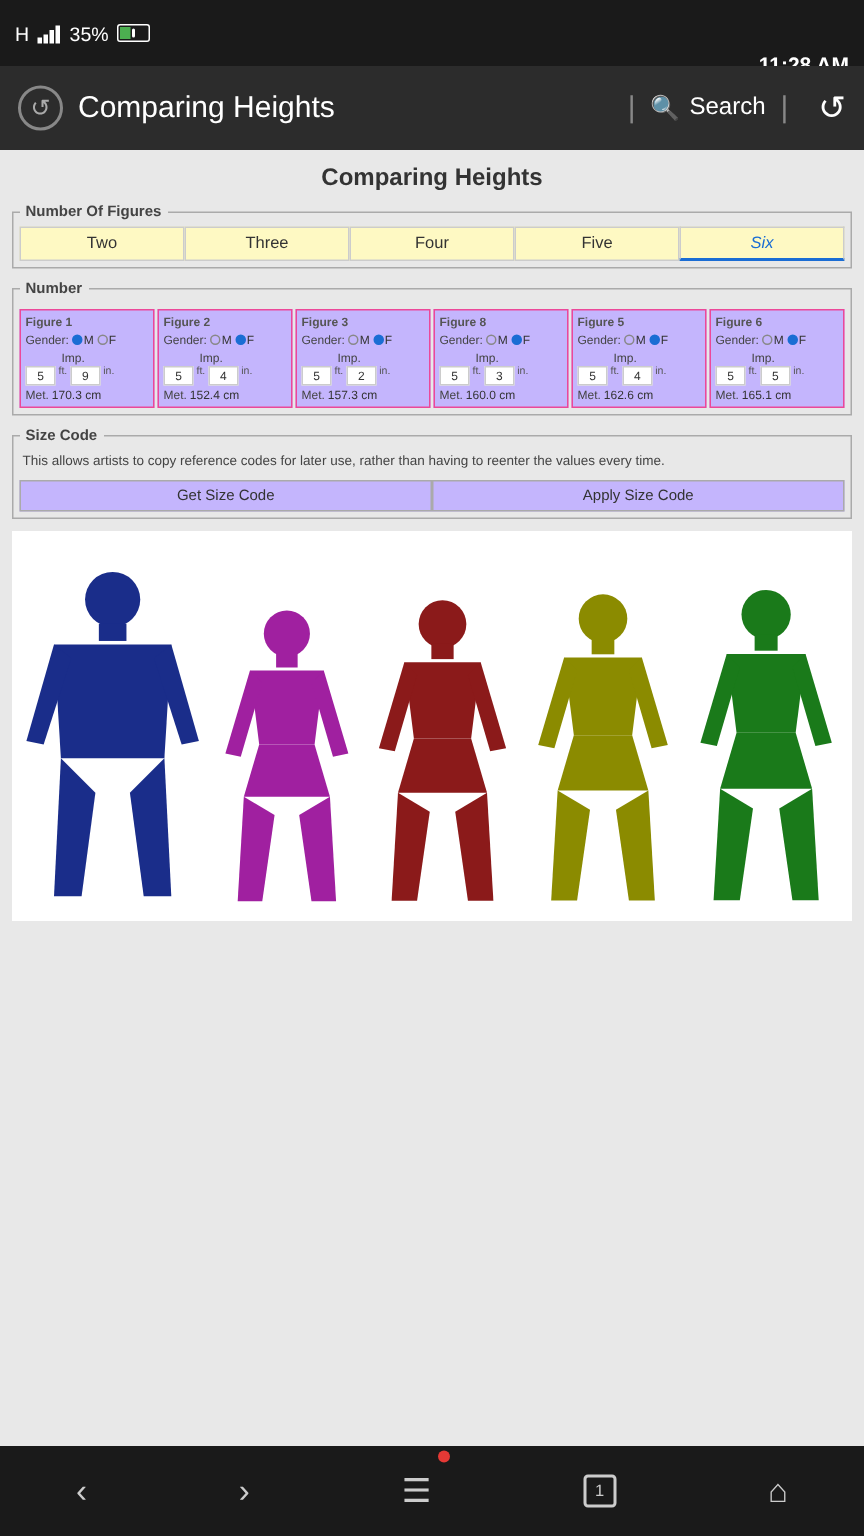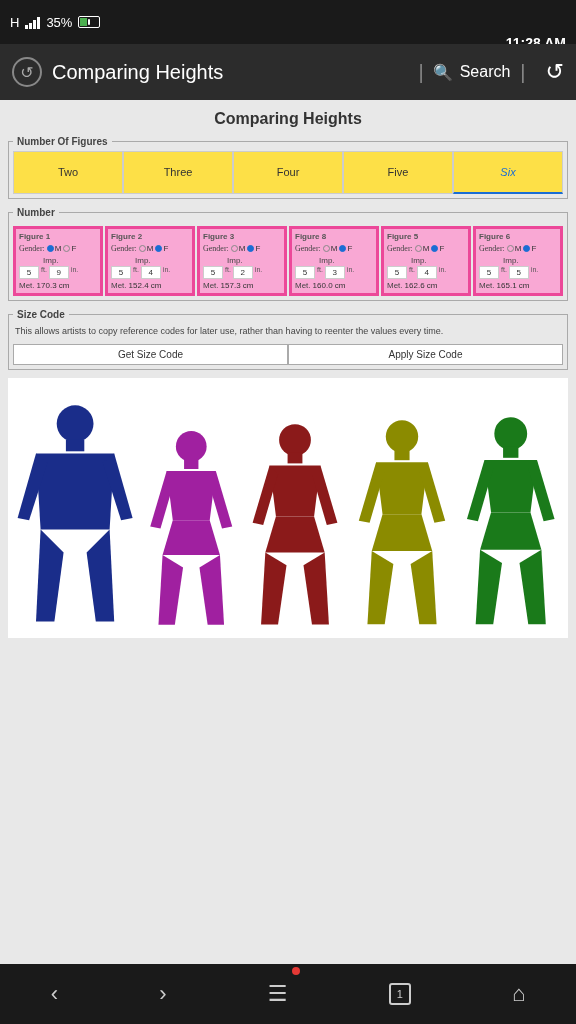--- a/index.html
+++ b/index.html
@@ -60,61 +60,61 @@
       margin-bottom: 8px;
     }
 
     
     .num-figures-row {
       display: flex;
       gap: 0;
     }
     .num-fig-btn {
       flex: 1;
-      padding: 14px 2px;
+      padding: 4px 2px;
       text-align: center;
       font-size: 11px;
       color: #333;
       cursor: pointer;
       border: 1px solid #ccc;
-      background: #fde047;
+      background: #fef9c3;
     }
     .num-fig-btn.active {
       color: #1a6dd4;
       border-bottom: 2px solid #1a6dd4;
       font-style: italic;
     }
 
     
     .figures-row {
       display: flex;
       gap: 2px;
       margin-top: 4px;
     }
     .figure-card {
       flex: 1;
-      border: 3px solid #ec4899;
+      border: 1px solid #ec4899;
       padding: 3px;
       font-size: 9px;
       color: #333;
-      background: #f9a8d4;
+      background: #c4b5fd;
     }
     .figure-card-title {
       font-size: 8px;
       font-weight: bold;
       color: #555;
       margin-bottom: 3px;
     }
     .gender-row {
       display: flex;
       align-items: center;
       gap: 2px;
       margin-bottom: 2px;
     }
-    .gender-label { font-size: 8px; color: #444; font-family: Liberation Serif, serif; }
+    .gender-label { font-size: 8px; color: #444; }
     .radio-circle {
       width: 7px; height: 7px; border-radius: 50%;
       border: 1px solid #888;
       display: inline-block;
     }
     .radio-circle.selected {
       background: #1a6dd4;
       border-color: #1a6dd4;
     }
     .gender-option { display: flex; align-items: center; gap: 1px; font-size: 8px; }
@@ -141,21 +141,21 @@
       display: flex;
       gap: 0;
     }
     .size-code-btn {
       flex: 1;
       border: 1px solid #aaa;
       padding: 4px;
       text-align: center;
       font-size: 10px;
       color: #333;
-      background: #ffffff;
+      background: #c4b5fd;
       cursor: pointer;
     }
 
     
     #silhouettes {
       width: 100%;
       height: 260px;
       background: white;
       display: flex;
       align-items: flex-end;

